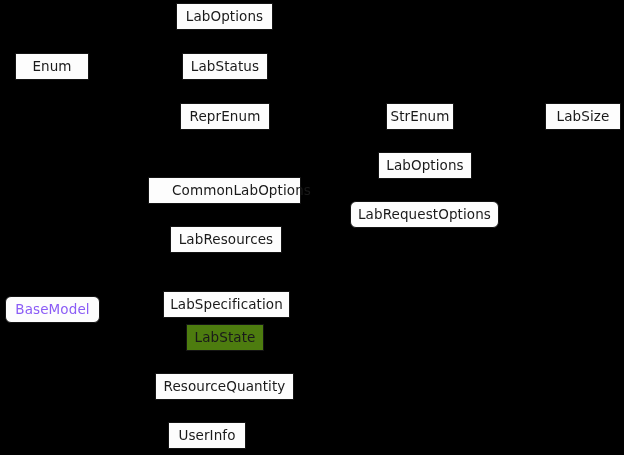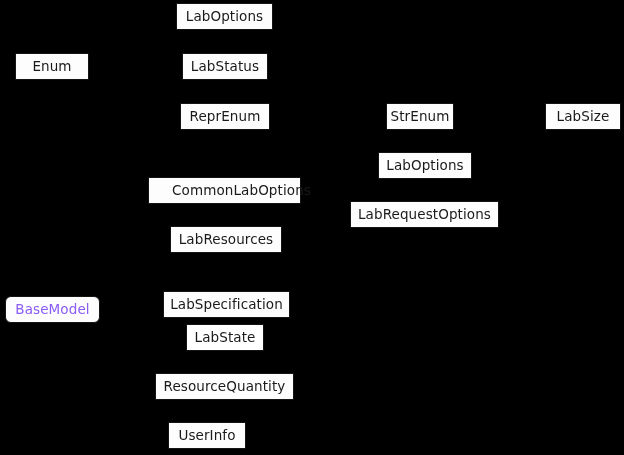--- a/index.html
+++ b/index.html
@@ -87,33 +87,33 @@
       </div>
       <div class="class-node" style="left: 545px; top: 103px; width: 76px; height: 27px; background: rgb(253, 253, 253); border-color: rgb(20, 20, 20); color: rgb(26, 26, 26); justify-content: center;">
         <span>LabSize</span>
       </div>
       <div class="class-node" style="left: 378px; top: 152px; width: 94px; height: 27px; background: rgb(253, 253, 253); border-color: rgb(20, 20, 20); color: rgb(26, 26, 26);">
         <span>LabOptions</span>
       </div>
       <div class="class-node" style="left: 148px; top: 177px; width: 153px; height: 27px; background: rgb(253, 253, 253); border-color: rgb(20, 20, 20); color: rgb(26, 26, 26); padding-left: 34px;">
         <span>CommonLabOptions</span>
       </div>
-      <div class="class-node" style="left: 350px; top: 201px; width: 149px; height: 27px; background: rgb(253, 253, 253); border-color: rgb(20, 20, 20); color: rgb(26, 26, 26);">
+      <div class="class-node" style="left: 350px; top: 201px; width: 149px; height: 27px; background: rgb(253, 253, 253); border-color: rgb(20, 20, 20); color: rgb(26, 26, 26); border-radius: 6px;">
         <span>LabRequestOptions</span>
       </div>
       <div class="class-node" style="left: 170px; top: 226px; width: 112px; height: 27px; background: rgb(253, 253, 253); border-color: rgb(20, 20, 20); color: rgb(26, 26, 26);">
         <span>LabResources</span>
       </div>
       <div class="class-node" style="left: 163px; top: 275px; width: 127px; height: 27px; background: rgb(253, 253, 253); border-color: rgb(20, 20, 20); color: rgb(26, 26, 26); margin-top: 16px;">
         <span>LabSpecification</span>
       </div>
       <div class="class-node" style="left: 5px; top: 296px; width: 95px; height: 27px; background: rgb(253, 253, 253); border-color: rgb(20, 20, 20); color: #8b5cf6; border-radius: 6px;">
         <span>BaseModel</span>
       </div>
-      <div class="class-node" style="left: 186px; top: 324px; width: 78px; height: 27px; background: #ffffff; border-color: rgb(20, 20, 20); color: rgb(26, 26, 26);">
+      <div class="class-node" style="left: 186px; top: 324px; width: 78px; height: 27px; background: #4d7c0f; border-color: rgb(20, 20, 20); color: rgb(26, 26, 26);">
         <span>LabState</span>
       </div>
       <div class="class-node" style="left: 155px; top: 373px; width: 139px; height: 27px; background: rgb(253, 253, 253); border-color: rgb(20, 20, 20); color: rgb(26, 26, 26);">
         <span>ResourceQuantity</span>
       </div>
       <div class="class-node" style="left: 168px; top: 422px; width: 78px; height: 27px; background: rgb(253, 253, 253); border-color: rgb(20, 20, 20); color: rgb(26, 26, 26);">
         <span>UserInfo</span>
       </div>
     </div>
 

